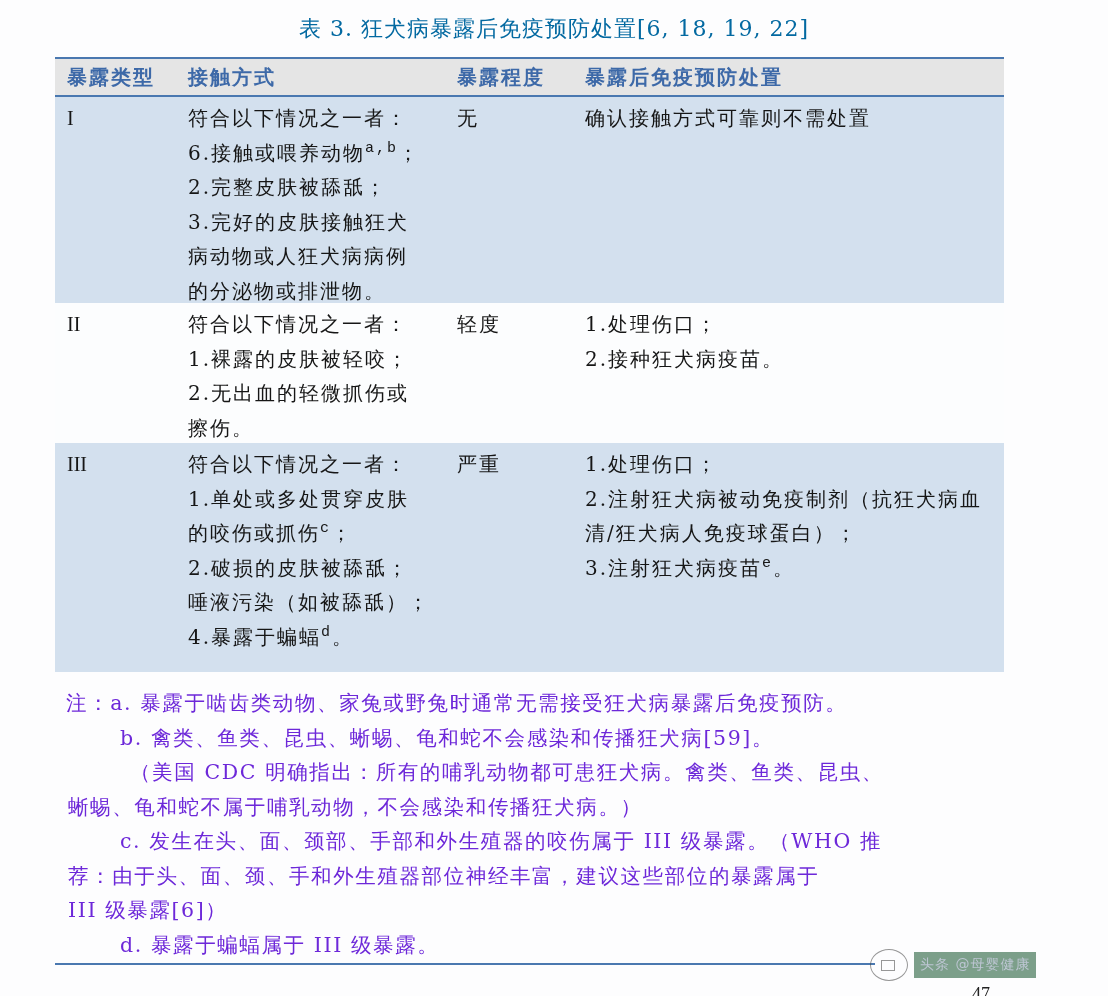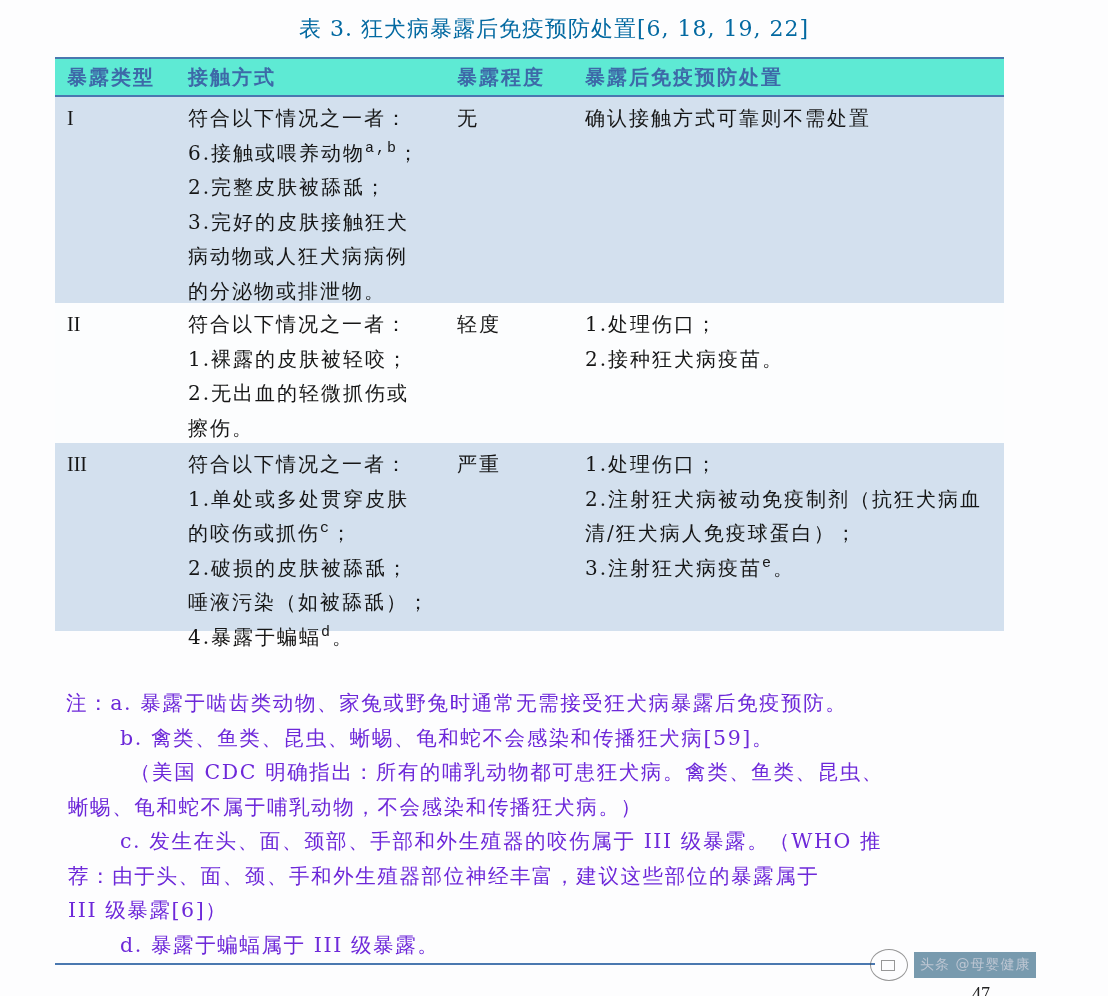--- a/index.html
+++ b/index.html
@@ -29,21 +29,21 @@
     position: absolute;
     left: 55px;
     top: 57px;
     width: 949px;
   }
   .hdr {
     position: relative;
     height: 36px;
     border-top: 2px solid #4a78b0;
     border-bottom: 2px solid #4a78b0;
-    background: #5eead4;
+    background: #e5e5e5;
   }
   .hdr span {
     position: absolute;
     top: 5px;
     font-size: 20px;
     color: #3d69a8;
     font-weight: bold;
     letter-spacing: 2px;
   }
   .row {
@@ -106,21 +106,21 @@
   .wm-logo::after {
     content: "";
     position: absolute; left: 10px; top: 10px;
     width: 12px; height: 9px; border: 1.5px solid #444;
   }
   .wm-text {
     font-family: "DejaVu Sans", sans-serif;
     font-size: 14px;
     color: #8a9ab0;
     letter-spacing: 1px;
-    background: #0c4a6e;
+    background: #14532d;
     padding: 4px 6px;
   }
   .page-num {
     position: absolute;
     left: 972px;
     top: 984px;
     font-size: 18px;
     font-family: "Liberation Serif", serif;
     color: #222;
   }
@@ -162,21 +162,21 @@
       <span class="line">2.无出血的轻微抓伤或</span>
       <span class="line">擦伤。</span>
     </div>
     <div class="cell c-degree">轻度</div>
     <div class="cell c-treat">
       <span class="line">1.处理伤口；</span>
       <span class="line">2.接种狂犬病疫苗。</span>
     </div>
   </div>
 
-  <div class="row shade" style="height:188px">
+  <div class="row shade" style="height:229px">
     <div class="cell c-type">III</div>
     <div class="cell c-contact">
       <span class="line">符合以下情况之一者：</span>
       <span class="line">1.单处或多处贯穿皮肤</span>
       <span class="line"><span>的咬伤或抓伤</span><sup>c</sup><span>；</span></span>
       <span class="line">2.破损的皮肤被舔舐；</span>
       <span class="line">唾液污染（如被舔舐）；</span>
       <span class="line"><span>4.暴露于蝙蝠</span><sup>d</sup><span>。</span></span>
     </div>
     <div class="cell c-degree">严重</div>

